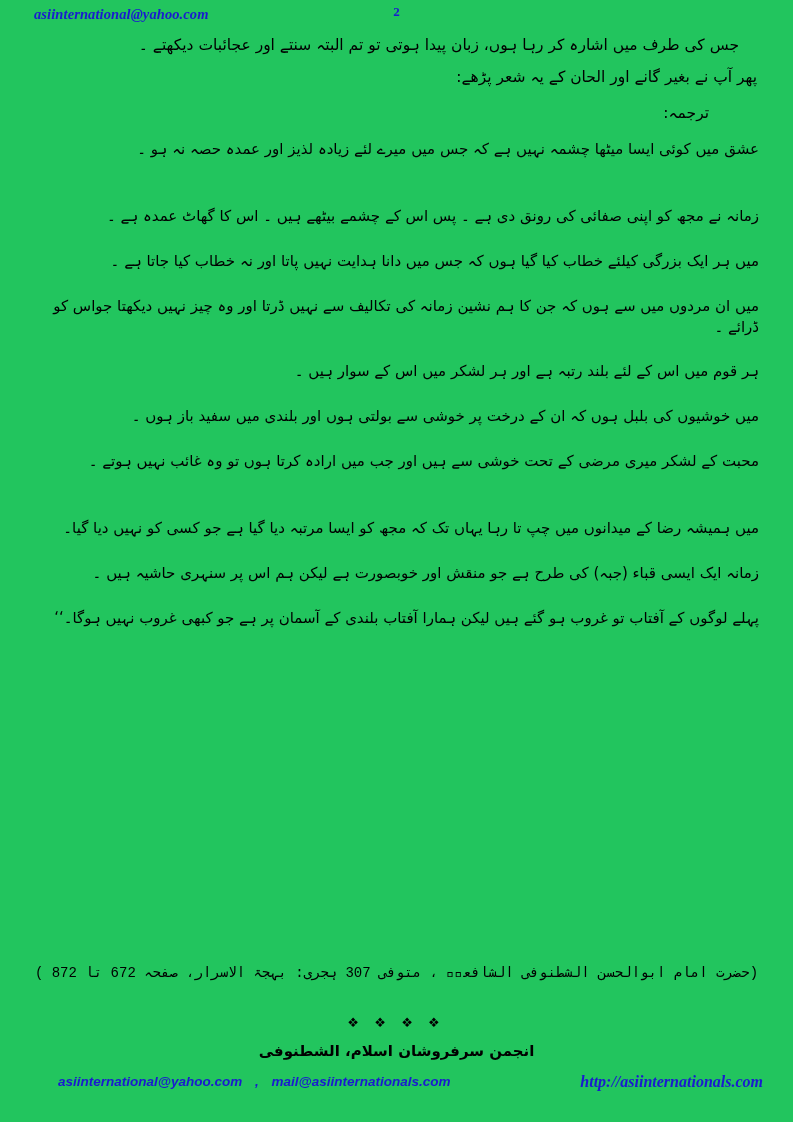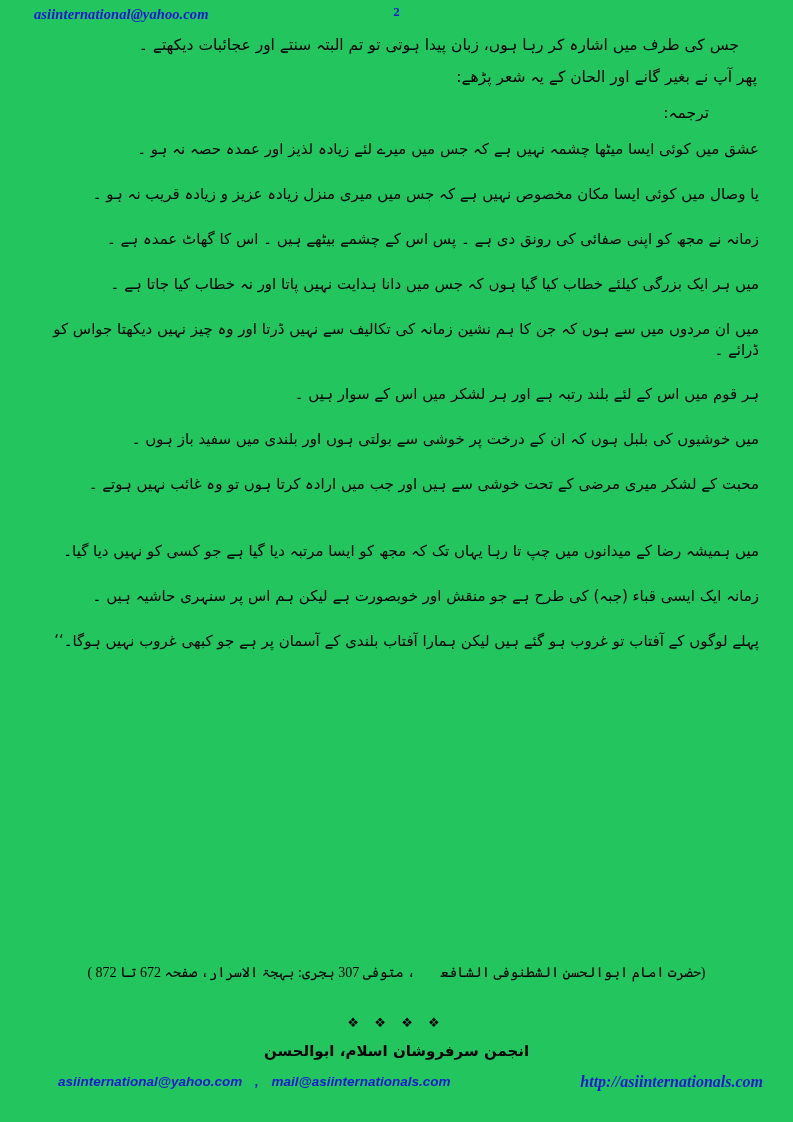--- a/index.html
+++ b/index.html
@@ -103,21 +103,21 @@
 
   
   .citation {
     position: absolute;
     top: 962px;
     left: 28px;
     width: 737px;
     direction: rtl;
     unicode-bidi: bidi-override;
     text-align: center;
-    font-family: Liberation Serif, serif;
+    font-family: Liberation Mono, monospace;
     font-size: 14px;
     line-height: 1.6;
     color: #000000;
   }
 
   
   .ornaments {
     position: absolute;
     top: 1016px;
     left: 0;
@@ -197,21 +197,20 @@
 
     <p class="intro-line l1">جس کی طرف میں اشارہ کر رہا ہوں، زبان پیدا ہوتی تو تم البتہ سنتے اور عجائبات دیکھتے ۔</p>
 
     <p class="intro-line l2">پھر آپ نے بغیر گانے اور الحان کے یہ شعر پڑھے:</p>
 
     <p class="tarjuma">ترجمہ:</p>
 
     <div class="verses">
       <p class="verse">عشق میں کوئی ایسا میٹھا چشمہ نہیں ہے کہ جس میں میرے لئے زیادہ لذیز اور عمدہ حصہ نہ ہو ۔</p>
       <div class="verse-gap"></div>
-      <p class="verse">یا وصال میں کوئی ایسا مکان مخصوص نہیں ہے کہ جس میں میری منزل زیادہ عزیز و زیادہ قریب نہ ہو ۔</p>
       <div class="verse-gap"></div>
       <p class="verse">زمانہ نے مجھ کو اپنی صفائی کی رونق دی ہے ۔ پس اس کے چشمے بیٹھے ہیں ۔ اس کا گھاٹ عمدہ ہے ۔</p>
       <div class="verse-gap"></div>
       <p class="verse">میں ہر ایک بزرگی کیلئے خطاب کیا گیا ہوں کہ جس میں دانا ہدایت نہیں پاتا اور نہ خطاب کیا جاتا ہے ۔</p>
       <div class="verse-gap"></div>
       <p class="verse">میں ان مردوں میں سے ہوں کہ جن کا ہم نشین زمانہ کی تکالیف سے نہیں ڈرتا اور وہ چیز نہیں دیکھتا جواس کو ڈرائے ۔</p>
       <div class="verse-gap"></div>
       <p class="verse">ہر قوم میں اس کے لئے بلند رتبہ ہے اور ہر لشکر میں اس کے سوار ہیں ۔</p>
       <div class="verse-gap"></div>
       <p class="verse">میں خوشیوں کی بلبل ہوں کہ ان کے درخت پر خوشی سے بولتی ہوں اور بلندی میں سفید باز ہوں ۔</p>
@@ -230,21 +229,21 @@
 
   <div class="citation">(حضرت امام ابوالحسن الشطنوفی الشافعیؒ ، متوفی 703 ہجری: بہجۃ الاسرار، صفحہ 276 تا 278 )</div>
 
   <div class="ornaments">
     <span class="orn">❖</span>
     <span class="orn">❖</span>
     <span class="orn">❖</span>
     <span class="orn">❖</span>
   </div>
 
-  <div class="org-name">انجمن سرفروشان اسلام، ابوالحسن</div>
+  <div class="org-name">انجمن سرفروشان اسلام، الشطنوفی</div>
 
   <div class="footer">
     <div class="footer-left">
       <span>asiinternational@yahoo.com</span>
       <span class="footer-sep">,</span>
       <span>mail@asiinternationals.com</span>
     </div>
     <div class="footer-right">http://asiinternationals.com</div>
   </div>
 

